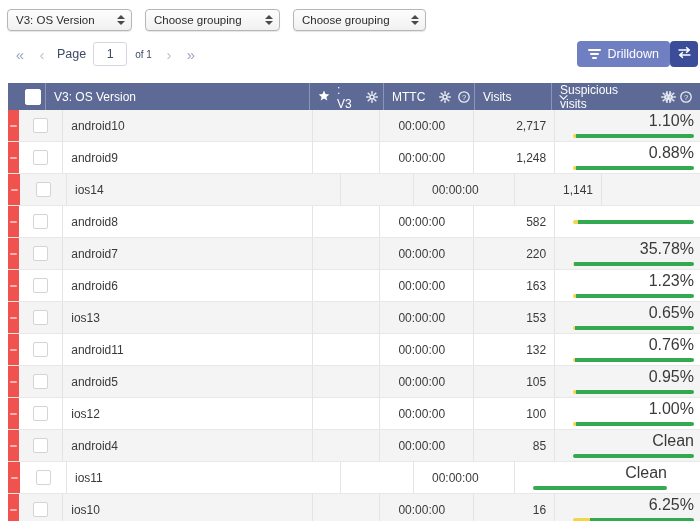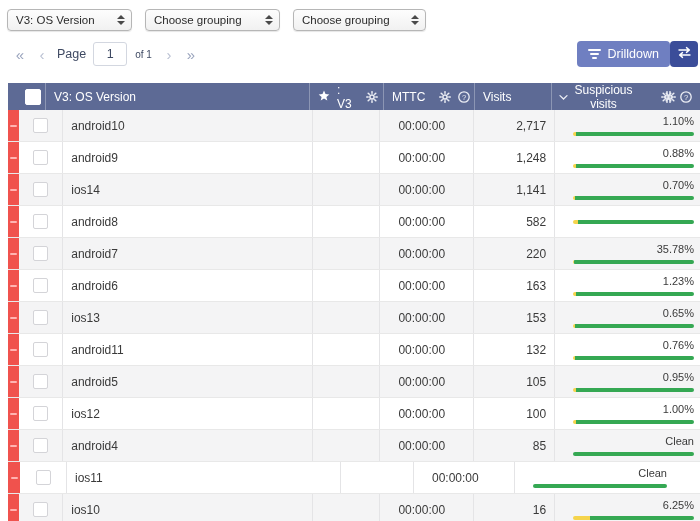--- a/index.html
+++ b/index.html
@@ -177,21 +177,21 @@
     border-right: 1px solid #8c96b4;
     padding: 0 8px;
     gap: 7px;
   }
   .th.c-stripe { width: 12px; padding: 0; border-right: none; }
   .th.c-check  { width: 26px; padding: 0; justify-content: center; border-right: 1px solid #8c96b4;}
   .th.c-name   { width: 264px; }
   .th.c-star   { width: 74px; justify-content: flex-start; }
   .th.c-mttc   { width: 91px; }
   .th.c-visits { width: 77px; gap: 48px; }
-  .th.c-susp   { width: 148px; border-right: none; text-align: center; }
+  .th.c-susp   { width: 148px; border-right: none; }
 
   .hdr-check {
     width: 14px; height: 14px;
     background: #ffffff;
     border: 1px solid #ffffff;
     border-radius: 2px;
   }
   .gear, .help, .chev, .star {
     display: inline-block;
     line-height: 1;
@@ -248,21 +248,21 @@
     width: 148px;
     border-right: none;
     flex-direction: column;
     align-items: stretch;
     justify-content: center;
     padding: 0 6px 0 8px;
     position: relative;
   }
   .susp-val {
     text-align: right;
-    font-size: 11px;
+    font-size: 16px;
     color: #3a3a3a;
     line-height: 1;
     padding-bottom: 5px;
   }
   .bar {
     height: 4px;
     border-radius: 2px;
     overflow: hidden;
     display: flex;
     background: transparent;
@@ -446,27 +446,20 @@
         <div class="td c-stripe">
           <span class="dash"></span>
         </div>
         <div class="td c-check">
           <span class="cb"></span>
         </div>
         <div class="td c-name">ios14</div>
         <div class="td c-star"></div>
         <div class="td c-mttc">00:00:00</div>
         <div class="td c-visits">1,141</div>
-        <div class="td c-susp">
-          <div class="susp-val">0.70%</div>
-          <div class="bar">
-            <div class="yellow" style="width:1.54%"></div>
-            <div class="green"></div>
-          </div>
-        </div>
       </div>
       <div class="tr even">
         <div class="td c-stripe">
           <span class="dash"></span>
         </div>
         <div class="td c-check">
           <span class="cb"></span>
         </div>
         <div class="td c-name">android8</div>
         <div class="td c-star"></div>

